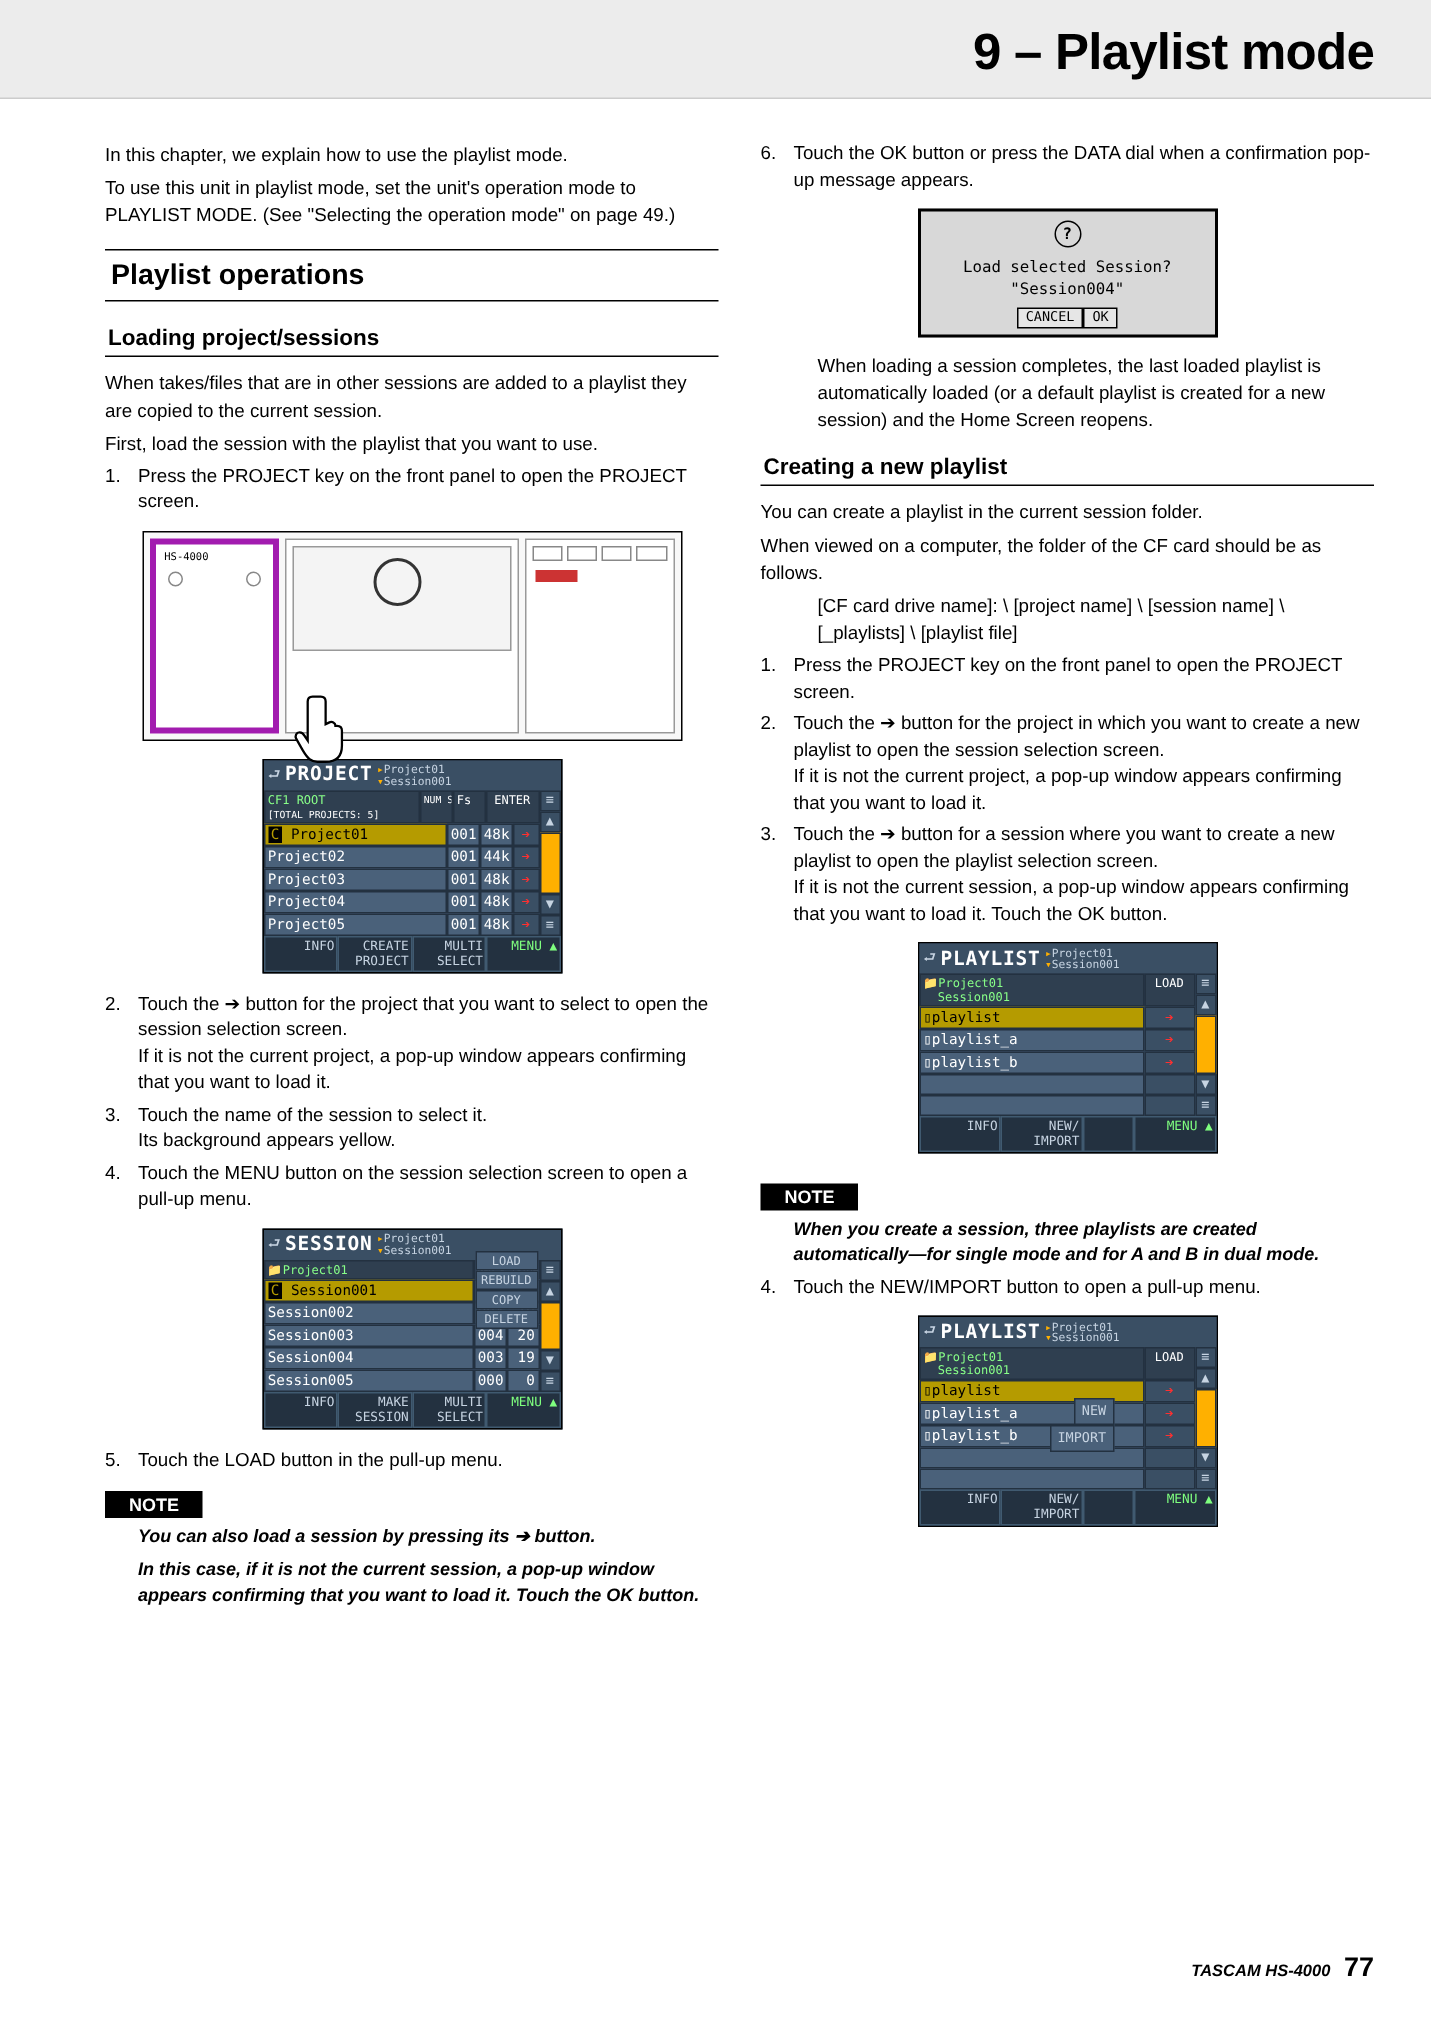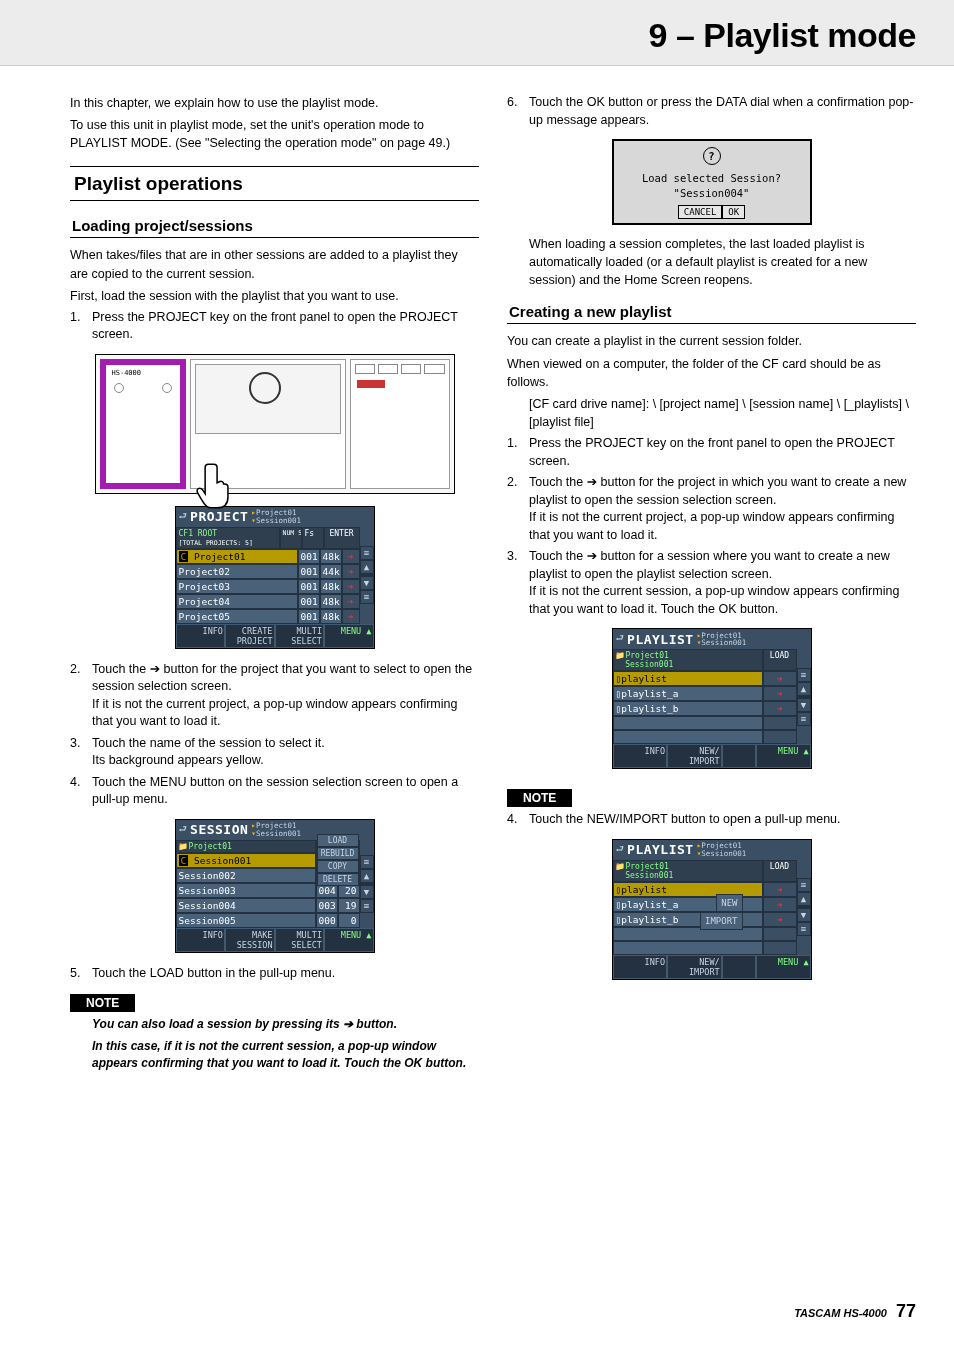--- a/index.html
+++ b/index.html
@@ -43,34 +43,34 @@
     font-size: 15px;
     font-weight: 700;
     border-bottom: 1px solid #000;
     padding: 4px 2px 3px 2px;
     margin: 10px 0 8px 0;
   }
   ol.steps { list-style: none; padding-left: 0; }
   ol.steps li { display:flex; margin-bottom: 4px; line-height: 1.4; }
   ol.steps li .num { width: 22px; flex-shrink: 0; }
   ol.steps li .txt { flex:1; }
-  .indent1 { margin-left: 22px; }
+  .indent1 { margin-left: 38px; }
   .note-label {
     display:inline-block; background:#000; color:#fff;
     font-weight:700; padding:2px 16px; font-size:12px;
     margin: 8px 0 4px 0;
   }
   .note-text { font-style: italic; font-weight: 700; margin-left: 22px; line-height:1.4; font-size:12px; margin-bottom:4px;}
   .img-placeholder {
     border:1px solid #000; margin:10px auto 12px auto;
     background:#f8f8f8; position:relative;
   }
   
   .device-diagram { width:360px; height:140px; display:flex; gap:4px; padding:4px; }
-  .dd-left { width:86px; border:6px solid #a21caf; background:#fff; position:relative; }
+  .dd-left { width:86px; border:4px solid #a21caf; background:#fff; position:relative; }
   .dd-mid  { flex:1; border:1px solid #999; background:#fff; position:relative; }
   .dd-right{ width:100px; border:1px solid #999; background:#fff; position:relative; }
   .lcd { position:absolute; top:4px; left:4px; right:4px; bottom:54px; border:1px solid #999; background:#f4f4f4; }
   .wheel { position:absolute; left:38%; top:12px; width:32px; height:32px; border:2px solid #333; border-radius:50%; }
   .hand { position:absolute; left:2px; bottom:-22px; width:46px; height:50px; }
   .hand svg { width:100%; height:100%; }
 
   
   .screen {
     width:200px; margin:10px auto 12px auto; border:1px solid #000;
@@ -89,21 +89,21 @@
     border:1px solid #233140; padding:1px 2px; overflow:hidden; white-space:nowrap;
   }
   .scr-row { display:flex; }
   .scr-row .name { flex:1; background:#4a617a; }
   .scr-row .name.sel { background:#b59b00; color:#000; }
   .scr-row .num1 { width:22px; text-align:right; background:#4a617a; }
   .scr-row .num2 { width:22px; text-align:right; background:#4a617a; }
   .scr-row .arrow { width:18px; text-align:center; background:#3a4f64; color:#ff3030; }
   .scr-rail { display:flex; flex-direction:column; }
   .scr-rail .railbtn { width:14px; height:14px; background:#3a4f64; border:1px solid #233140; text-align:center; color:#c7d4e2; font-size:9px; line-height:12px;}
-  .scr-wrap { display:flex;align-items:center; }
+  .scr-wrap { display:flex; }
   .scr-main { flex:1; }
   .scr-footer { display:flex; background:#233140; }
   .scr-footer .fbtn { flex:1; text-align:right; border:1px solid #405a70; padding:1px; font-size:8.5px; color:#c7d4e2; }
   .scr-footer .fbtn.menu { color:#7fff7f; }
 
   
   .popup {
     width:200px; margin:10px auto; border:2px solid #000; background:#d8d8d8;
     font-family:monospace; font-size:10.5px; text-align:center; padding:6px 6px 4px 6px;
   }
@@ -438,20 +438,21 @@
       </div>
       <div class="scr-footer">
         <div class="fbtn">INFO</div>
         <div class="fbtn">NEW/ IMPORT</div>
         <div class="fbtn" style="flex:.6"></div>
         <div class="fbtn menu"><span>MENU</span> ▲</div>
       </div>
     </div>
 
     <div class="note-label">NOTE</div>
+    <p class="note-text">When you create a session, three playlists are created automatically—for single mode and for A and B in dual mode.</p>
 
     <ol class="steps">
       <li>
           <span class="num">4.</span>
           <span class="txt">Touch the NEW/IMPORT button to open a pull-up menu.</span>
         </li>
     </ol>
 
     
     <div class="screen relwrap">

